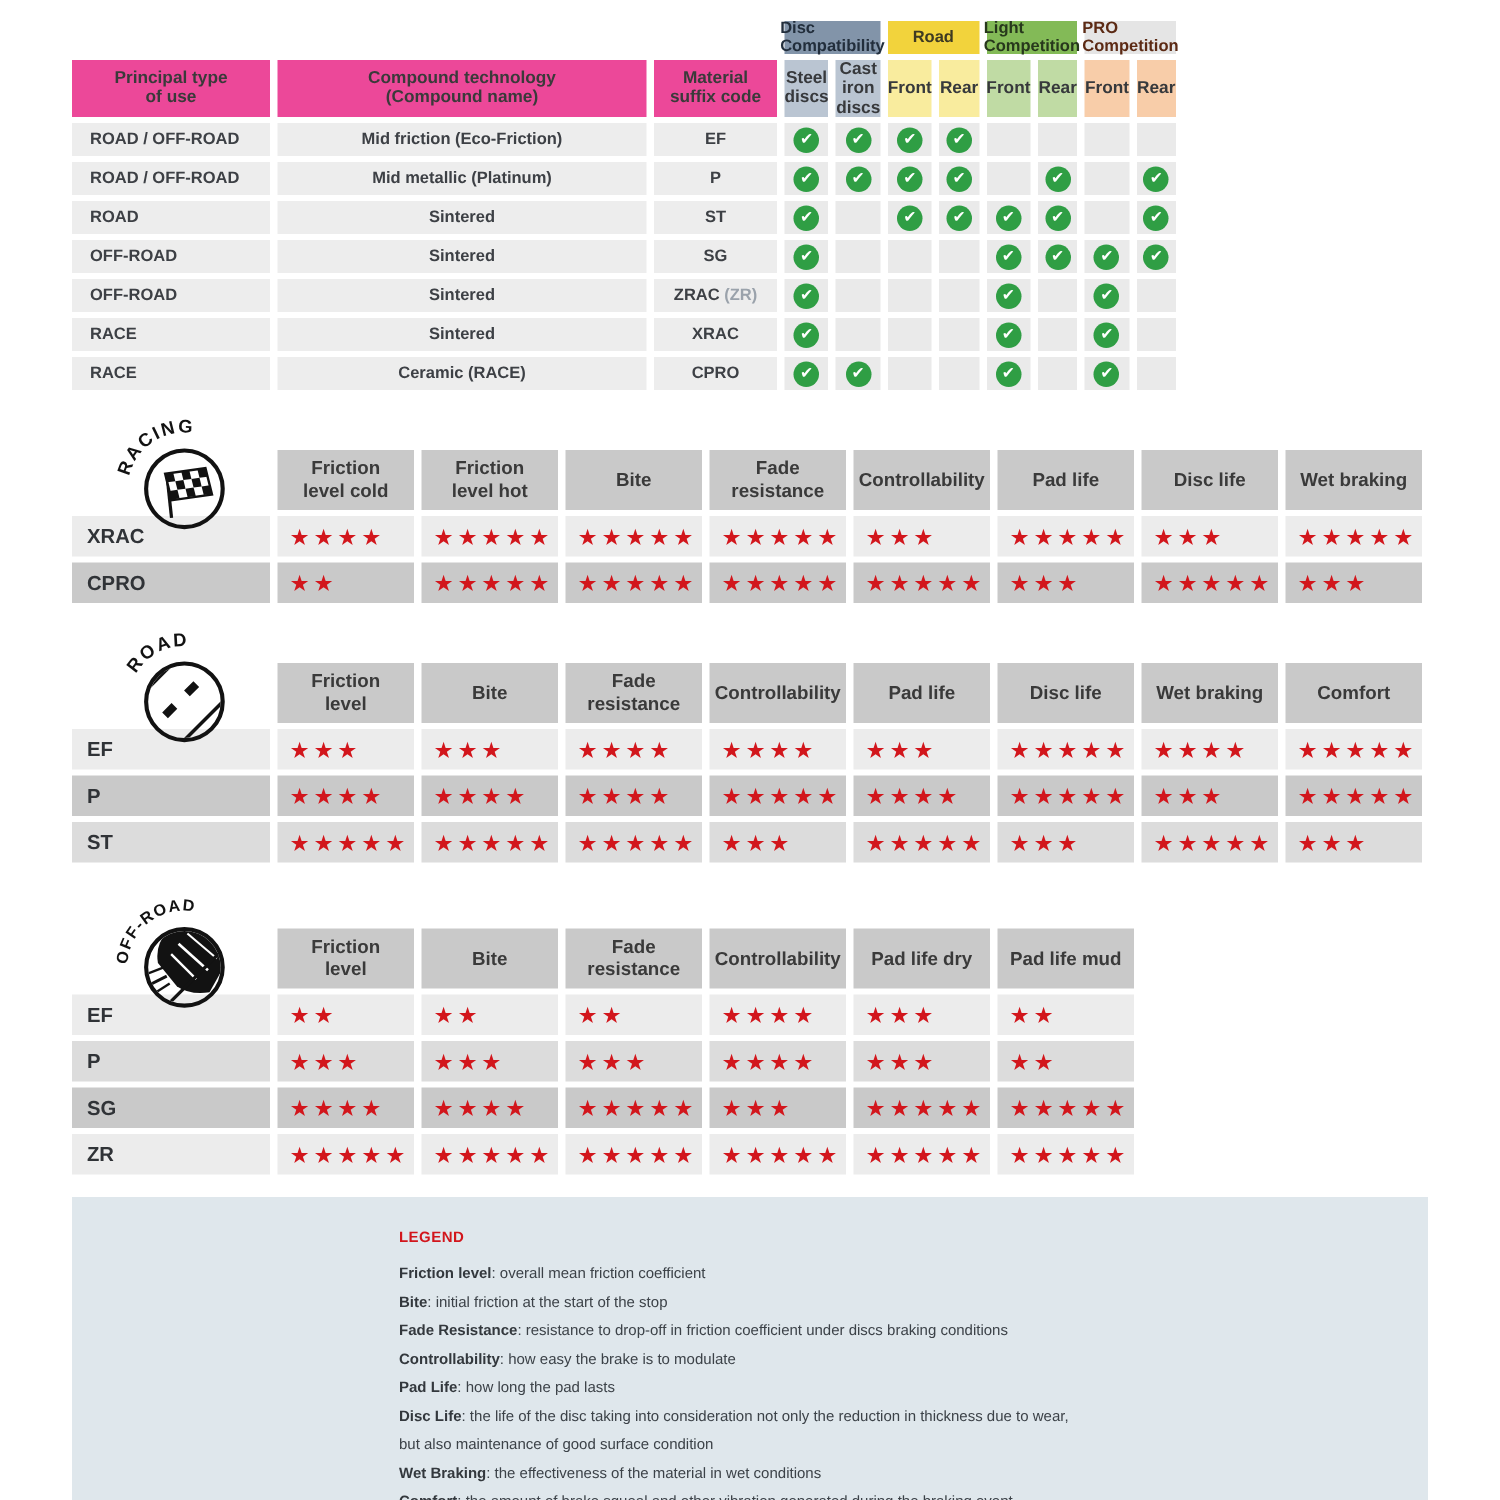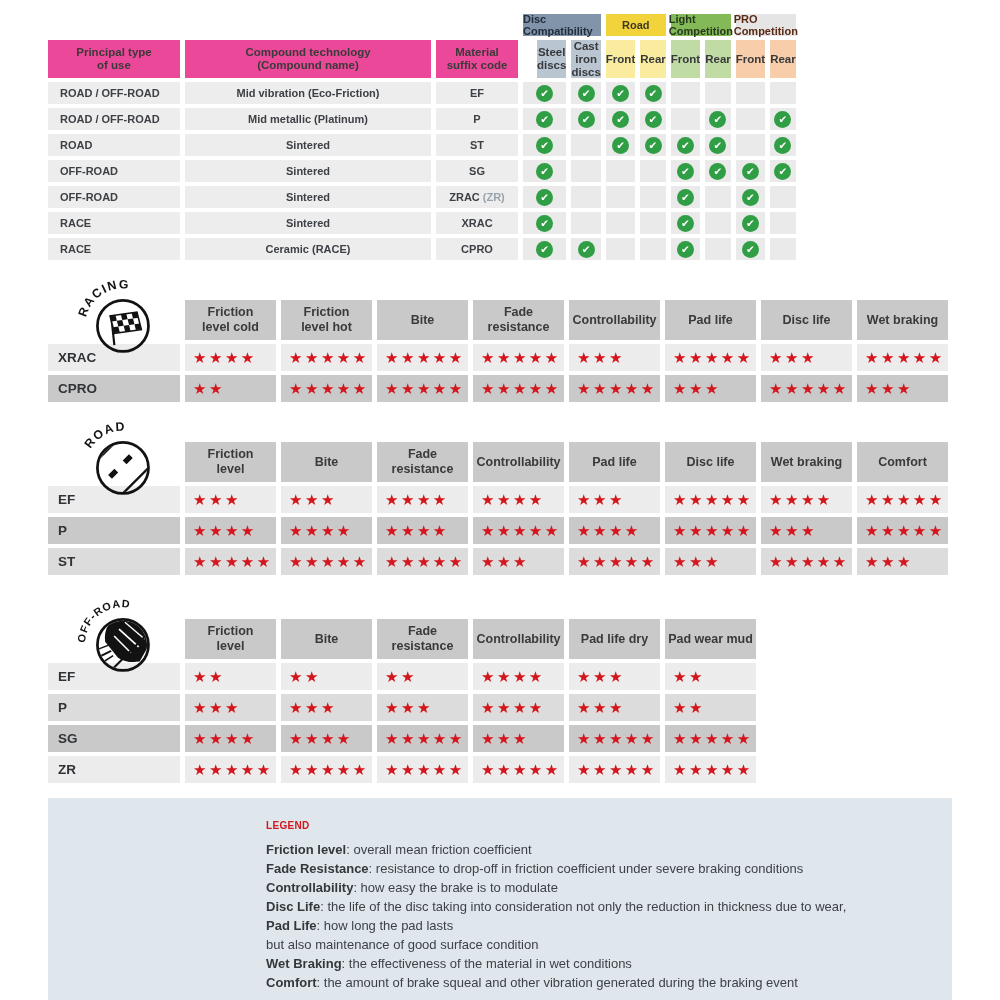--- a/index.html
+++ b/index.html
@@ -44,53 +44,53 @@
   .shade-light{background:var(--row-light,#ececec);}
   .shade-medium{background:var(--row-medium,#dcdcdc);}
   .shade-dark{background:var(--row-dark,#c9c9c9);}
 
   .badge{position:absolute;top:-30px;left:18px;width:108px;height:100px;}
 
   
   .legend{margin-top:15px;width:904px;height:214px;background:var(--legend-bg,#dfe7ec);box-sizing:border-box;
     padding:22px 30px 0 218px;}
   .legend-title{font-size:10px;font-weight:bold;color:var(--star-red,#d2161c);margin-bottom:9px;letter-spacing:.3px;}
-  .legend-line{font-size:13px;line-height:19px;color:#3c4248;}
+  .legend-line{font-size:10px;line-height:19px;color:#3c4248;}
   .legend-term{font-weight:bold;color:#33383d;}
 </style>
 </head>
 <body>
 
 <div class="page" style="--star-red: #d2161c; --check-green: #2f9e44; --row-light: #ececec; --row-medium: #dcdcdc; --row-dark: #c9c9c9; --legend-bg: #dfe7ec;">
   <div class="content">
 
     <div class="compat-grid" id="compat-grid">
         <div class="cg-spacer"></div>
         <div class="group-h" style="background: rgb(130, 148, 169); color: rgb(34, 46, 60);">Disc Compatibility</div>
         <div class="group-h" style="background: rgb(242, 211, 60); color: rgb(62, 58, 34);">Road</div>
         <div class="group-h" style="background: rgb(131, 186, 87); color: rgb(39, 56, 28);">Light Competition</div>
         <div class="group-h" style="background: #e5e5e5; color: rgb(92, 42, 20);">PRO Competition</div>
         <div class="head-main">Principal type
 of use</div>
         <div class="head-main">Compound technology
 (Compound name)</div>
         <div class="head-main">Material
 suffix code</div>
-        <div class="sub-h" style="background: rgb(186, 197, 210); margin-left: 14px;">Steel
+        <div class="sub-h" style="background: rgb(186, 197, 210);">Steel
 discs</div>
         <div class="sub-h" style="background: rgb(186, 197, 210);">Cast iron
 discs</div>
         <div class="sub-h" style="background: rgb(249, 236, 158);">Front</div>
         <div class="sub-h" style="background: rgb(249, 236, 158);">Rear</div>
         <div class="sub-h" style="background: rgb(192, 219, 164);">Front</div>
         <div class="sub-h" style="background: rgb(192, 219, 164);">Rear</div>
         <div class="sub-h" style="background: rgb(248, 205, 169);">Front</div>
         <div class="sub-h" style="background: rgb(248, 205, 169);">Rear</div>
         <div class="cell use">ROAD / OFF-ROAD</div>
-        <div class="cell center">Mid vibration (Eco-Friction)</div>
+        <div class="cell center">Mid friction (Eco-Friction)</div>
         <div class="cell center">
           <span>EF</span>
         </div>
         <div class="checkcell">
           <span class="checkmark">✔</span>
         </div>
         <div class="checkcell">
           <span class="checkmark">✔</span>
         </div>
         <div class="checkcell">
@@ -387,21 +387,21 @@
       </div>
       <div class="rate-grid" style="grid-template-columns: 132px repeat(6, 91px);">
           <div class="rh-spacer"></div>
           <div class="rate-head">Friction
 level</div>
           <div class="rate-head">Bite</div>
           <div class="rate-head">Fade
 resistance</div>
           <div class="rate-head">Controllability</div>
           <div class="rate-head">Pad life dry</div>
-          <div class="rate-head">Pad wear mud</div>
+          <div class="rate-head">Pad life mud</div>
           <div class="rate-label shade-light">EF</div>
           <div class="stars-cell shade-light">★★</div>
           <div class="stars-cell shade-light">★★</div>
           <div class="stars-cell shade-light">★★</div>
           <div class="stars-cell shade-light">★★★★</div>
           <div class="stars-cell shade-light">★★★</div>
           <div class="stars-cell shade-light">★★</div>
           <div class="rate-label shade-medium">P</div>
           <div class="stars-cell shade-medium">★★★</div>
           <div class="stars-cell shade-medium">★★★</div>
@@ -423,24 +423,25 @@
           <div class="stars-cell shade-light">★★★★★</div>
           <div class="stars-cell shade-light">★★★★★</div>
           <div class="stars-cell shade-light">★★★★★</div>
         </div>
     </section>
 
     <div class="legend">
       <div class="legend-title">LEGEND</div>
       <div id="legend-items">
           <div class="legend-line"><span class="legend-term">Friction level</span><span class="legend-def">: overall mean friction coefficient</span></div>
-          <div class="legend-line"><span class="legend-term">Fade Resistance</span><span class="legend-def">: resistance to drop-off in friction coefficient under severe braking conditions</span></div>
+          <div class="legend-line"><span class="legend-term">Bite</span><span class="legend-def">: initial friction at the start of the stop</span></div>
+          <div class="legend-line"><span class="legend-term">Fade Resistance</span><span class="legend-def">: resistance to drop-off in friction coefficient under discs braking conditions</span></div>
           <div class="legend-line"><span class="legend-term">Controllability</span><span class="legend-def">: how easy the brake is to modulate</span></div>
+          <div class="legend-line"><span class="legend-term">Pad Life</span><span class="legend-def">: how long the pad lasts</span></div>
           <div class="legend-line"><span class="legend-term">Disc Life</span><span class="legend-def">: the life of the disc taking into consideration not only the reduction in thickness due to wear,</span></div>
-          <div class="legend-line"><span class="legend-term">Pad Life</span><span class="legend-def">: how long the pad lasts</span></div>
           <div class="legend-line"><span class="legend-def">but also maintenance of good surface condition</span></div>
           <div class="legend-line"><span class="legend-term">Wet Braking</span><span class="legend-def">: the effectiveness of the material in wet conditions</span></div>
           <div class="legend-line"><span class="legend-term">Comfort</span><span class="legend-def">: the amount of brake squeal and other vibration generated during the braking event</span></div>
         </div>
     </div>
 
   </div>
 </div>
 
 </body></html>

